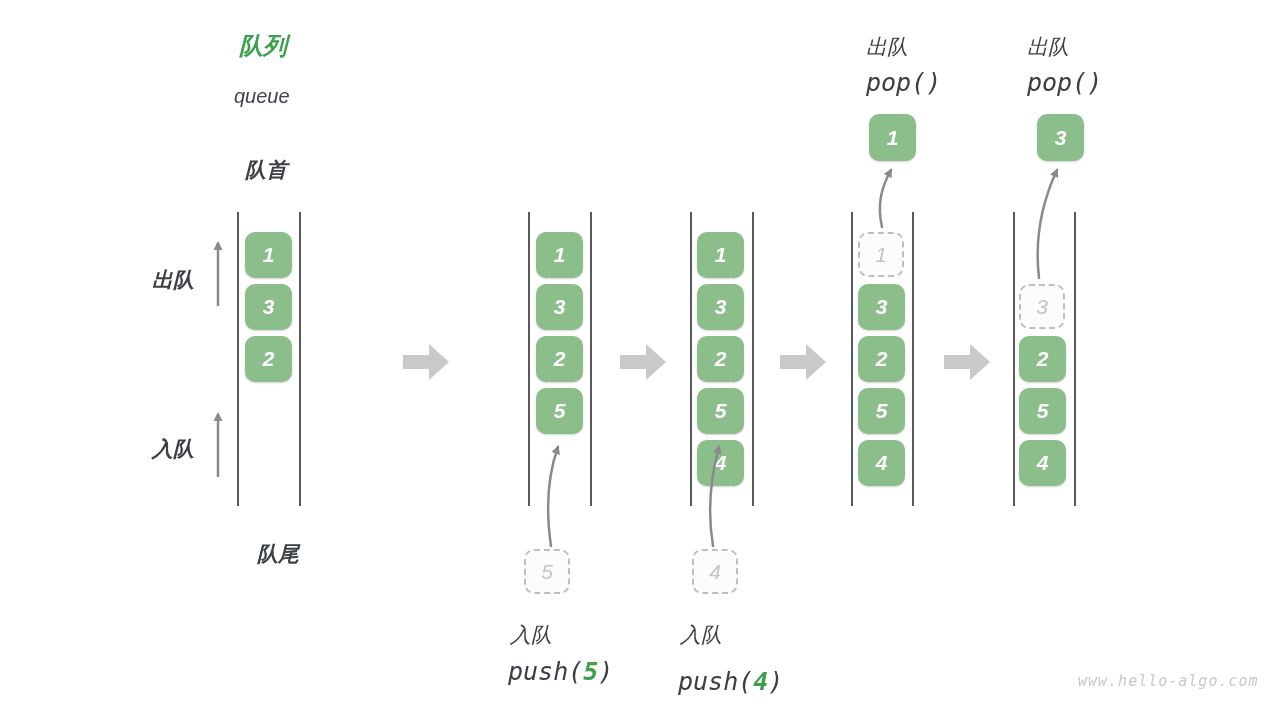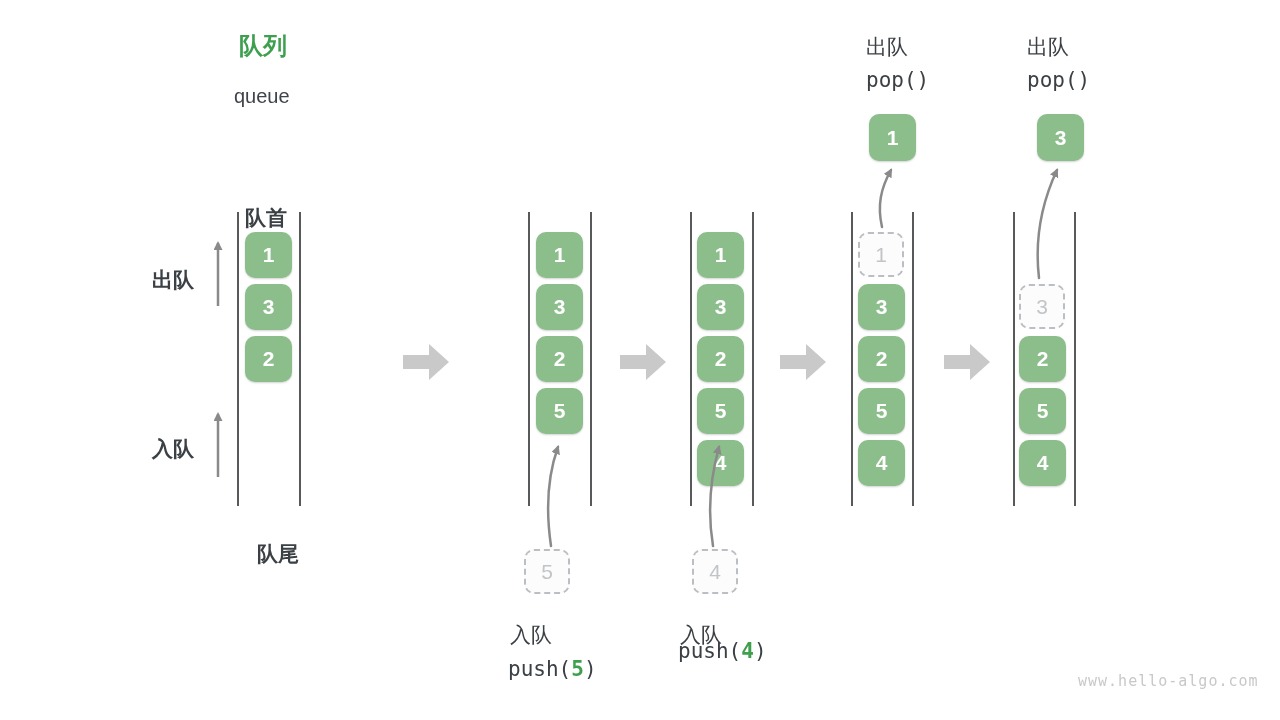--- a/index.html
+++ b/index.html
@@ -1,51 +1,51 @@
 <!DOCTYPE html>
 <html><head>
 <meta charset="utf-8">
 <style>
   html,body { margin:0; padding:0; background:#ffffff; }
   .canvas {
     position:relative; width:1280px; height:720px; background:#ffffff;
-    font-family:"Liberation Sans", sans-serif; overflow:hidden;
+    font-family:"Liberation Sans", sans-serif; overflow:hidden;font-style:italic;
     -webkit-font-smoothing:antialiased;
   }
   .abs { position:absolute; }
   .vline { position:absolute; top:212px; height:294px; width:2px; background:#58595b; }
   .box {
     position:absolute; width:47px; height:46px; border-radius:10px;
     background:#8cbe8c; color:#ffffff; font-weight:bold; font-size:21px;
     display:flex; align-items:center; justify-content:center;
     box-shadow:0 1px 2px rgba(0,0,0,.18);
   }
   .ghost {
     position:absolute; width:42px; height:41px; border:2.5px dashed #bbbec2;
     border-radius:10px; background:#fcfcfc; color:#c2c5c8; font-size:21px;
     display:flex; align-items:center; justify-content:center;
   }
   .zh-bold { color:#3b4045; font-weight:bold; font-size:21px; }
   .zh { color:#3b4045; font-weight:500; font-size:21px; }
-  .code { font-family:"DejaVu Sans Mono", monospace; font-size:21px; color:#3b4045; }
+  .code { font-family:"DejaVu Sans Mono", monospace; font-size:25px; color:#3b4045; }
   .arg { color:#3e9f4e; font-weight:bold; }
   .title-zh { color:#3e9f4e; font-weight:bold; font-size:24px; }
   .title-en { color:#3f444a; font-size:20px; }
   .watermark { font-family:"DejaVu Sans Mono", monospace; font-size:15px; color:#c8c8c8; letter-spacing:1px; }
   svg.overlay { position:absolute; left:0; top:0; width:1280px; height:720px; pointer-events:none; }
 </style>
 </head>
 <body>
 
 <div class="canvas">
 
   <div class="abs title-zh" style="left:239px; top:30px;">队列</div>
   <div class="abs title-en" style="left:234px; top:72px;margin-top:13px;">queue</div>
 
-  <div class="abs zh-bold" style="left:245px; top:156px;margin-top:48px;">队首</div>
+  <div class="abs zh-bold" style="left:245px; top:156px;">队首</div>
   <div class="abs zh-bold" style="left:257px; top:540px;">队尾</div>
   <div class="abs zh-bold" style="left:152px; top:266px;">出队</div>
   <div class="abs zh-bold" style="left:152px; top:435px;">入队</div>
 
   <div class="vline" style="left:237px"></div>
   <div class="vline" style="left:299px"></div>
 
   <div class="box" style="left:245px; top:232px">1</div>
   <div class="box" style="left:245px; top:284px">3</div>
   <div class="box" style="left:245px; top:336px">2</div>
@@ -68,21 +68,21 @@
 
   <div class="box" style="left:697px; top:232px">1</div>
   <div class="box" style="left:697px; top:284px">3</div>
   <div class="box" style="left:697px; top:336px">2</div>
   <div class="box" style="left:697px; top:388px">5</div>
   <div class="box" style="left:697px; top:440px">4</div>
 
   <div class="ghost" style="left:692px; top:549px">4</div>
 
   <div class="abs zh" style="left:680px; top:621px;">入队</div>
-  <div class="abs code" style="left:678px; top:639px;"><span>push(</span><span class="arg">4</span><span>)</span></div>
+  <div class="abs code" style="left:678px; top:667px;"><span>push(</span><span class="arg">4</span><span>)</span></div>
 
   <div class="vline" style="left:851px"></div>
   <div class="vline" style="left:912px"></div>
 
   <div class="abs zh" style="left:866px; top:33px;">出队</div>
   <div class="abs code" style="left:866px; top:68px;">pop()</div>
 
   <div class="box" style="left:869px; top:114px; height:47px;">1</div>
 
   <div class="ghost" style="left:858px; top:232px">1</div>

